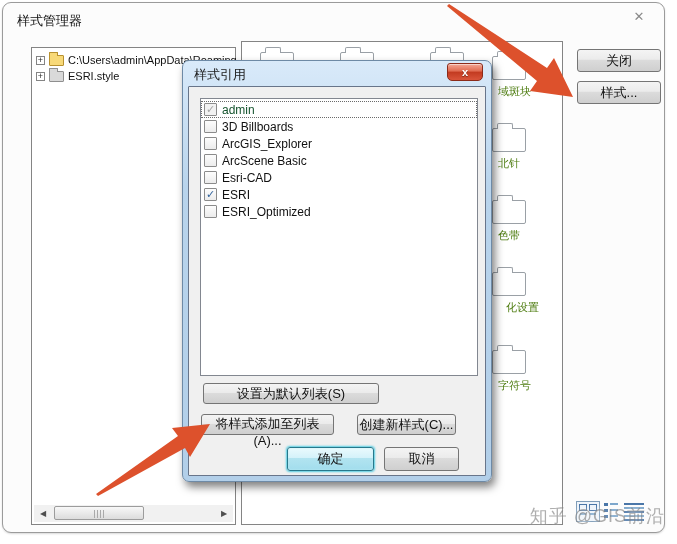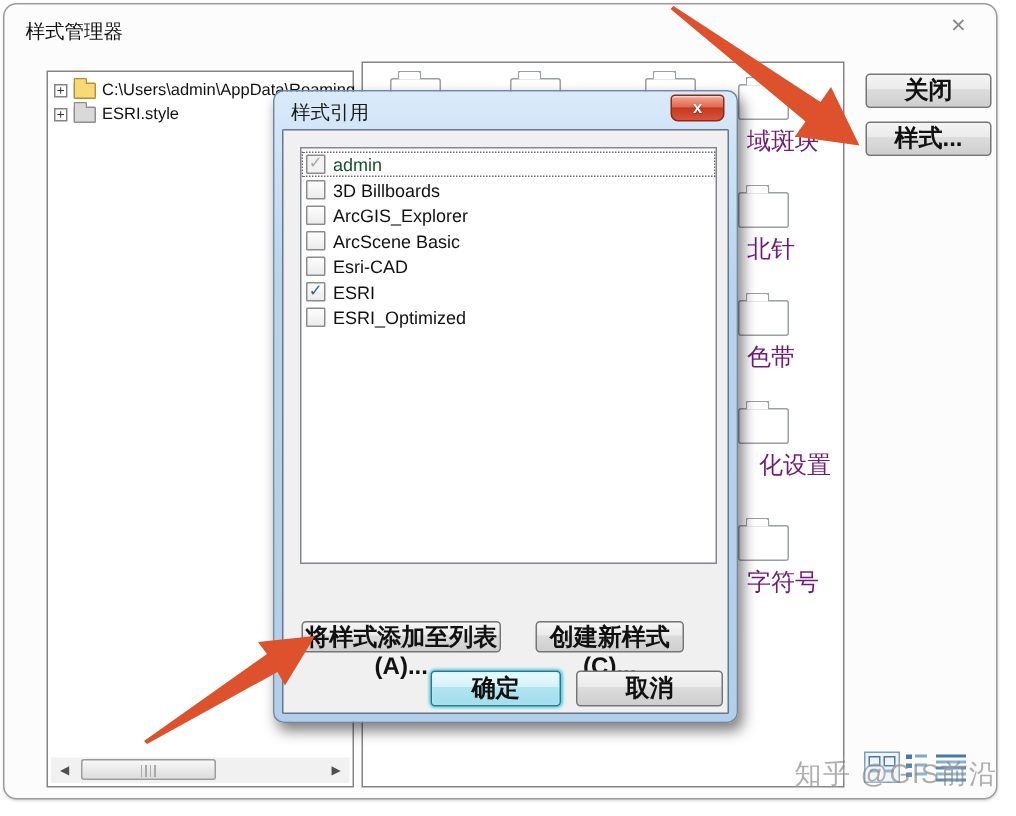--- a/index.html
+++ b/index.html
@@ -41,29 +41,29 @@
     width:10px; height:8px;
     background:repeating-linear-gradient(90deg,#aaa 0 1px,transparent 1px 3px); }
 
   
   .content-pane { position:absolute; left:238px; top:38px; width:322px; height:484px;
     background:#fff; border:1px solid #848484; overflow:hidden; }
   .folder-lg { position:absolute; width:34px; height:24px; background:#fff;
     border:1px solid #9aa0a6; border-radius:2px; }
   .folder-lg::before { content:""; position:absolute; left:4px; top:-6px; width:14px; height:5px;
     background:#fff; border:1px solid #9aa0a6; border-bottom:none; border-radius:2px 2px 0 0; }
-  .folder-label { position:absolute; font-size:16px; color:#701a75; white-space:nowrap; }
+  .folder-label { position:absolute; font-size:11px; color:#4d7c0f; white-space:nowrap; }
 
   
   .view-icons { position:absolute; left:573px; top:497px; width:70px; height:24px; }
 
   
   .btn7 { background:linear-gradient(#f4f4f4 0%,#ebebeb 45%,#dcdcdc 46%,#cfcfcf 100%);
-    border:1px solid #757575; border-radius:3px; font-size:16px; color:#111;
-    font-family:inherit; cursor:pointer;font-weight:bold; }
+    border:1px solid #757575; border-radius:3px; font-size:13px; color:#111;
+    font-family:inherit; cursor:pointer; }
   .side-btn { position:absolute; left:574px; width:84px; height:23px; }
 
   
   .dialog { position:absolute; left:182px; top:60px; width:310px; height:422px;
     background:linear-gradient(#d9eafa,#b9d4ec 30%,#b2cfe9); border:1px solid #6e8aa6;
     border-radius:7px; box-shadow:3px 5px 9px rgba(0,0,0,.5); z-index:10; }
   .dlg-title { position:absolute; left:11px; top:5px; font-size:13px; color:#1a1a1a; }
   .dlg-close { position:absolute; right:8px; top:2px; width:36px; height:18px;
     background:linear-gradient(#f3a795 0%,#e06a50 45%,#c23a20 50%,#d9543a 100%);
     border:1px solid #8c2b1a; border-radius:3px 3px 5px 5px; color:#fff; font-weight:bold;
@@ -196,24 +196,25 @@
         <div class="list-row">
           <span class="cb">✓</span>
           <span class="lbl">ESRI</span>
         </div>
         <div class="list-row">
           <span class="cb"></span>
           <span class="lbl">ESRI_Optimized</span>
         </div>
       </div>
 
+    <button class="btn7 dlg-btn" style="left:20px; top:322px; width:176px;">设置为默认列表(S)</button>
     <button class="btn7 dlg-btn" style="left:18px; top:353px; width:133px;">将样式添加至列表(A)...</button>
     <button class="btn7 btn-default dlg-btn" style="left:104px; top:386px; width:87px; height:24px;">确定</button>
     <button class="btn7 dlg-btn" style="left:174px; top:353px; width:99px;">创建新样式(C)...</button>
-    <button class="btn7 dlg-btn" style="left:201px; top:386px; width:98px; height:24px;">取消</button>
+    <button class="btn7 dlg-btn" style="left:201px; top:386px; width:75px; height:24px;">取消</button>
   </div>
 
   <svg class="overlay-svg" width="677" height="544" viewBox="0 0 677 544">
     <polygon fill="#DD512C" points="449,4 447,6 537,81 530,91 573,97 554,58 547,68"></polygon>
     <polygon fill="#DD512C" points="96,494 98,496 185,448 190,457 210,424 172,428 178,436"></polygon>
   </svg>
 
   <div class="watermark">知乎 @GIS前沿</div>
 </div>
 

